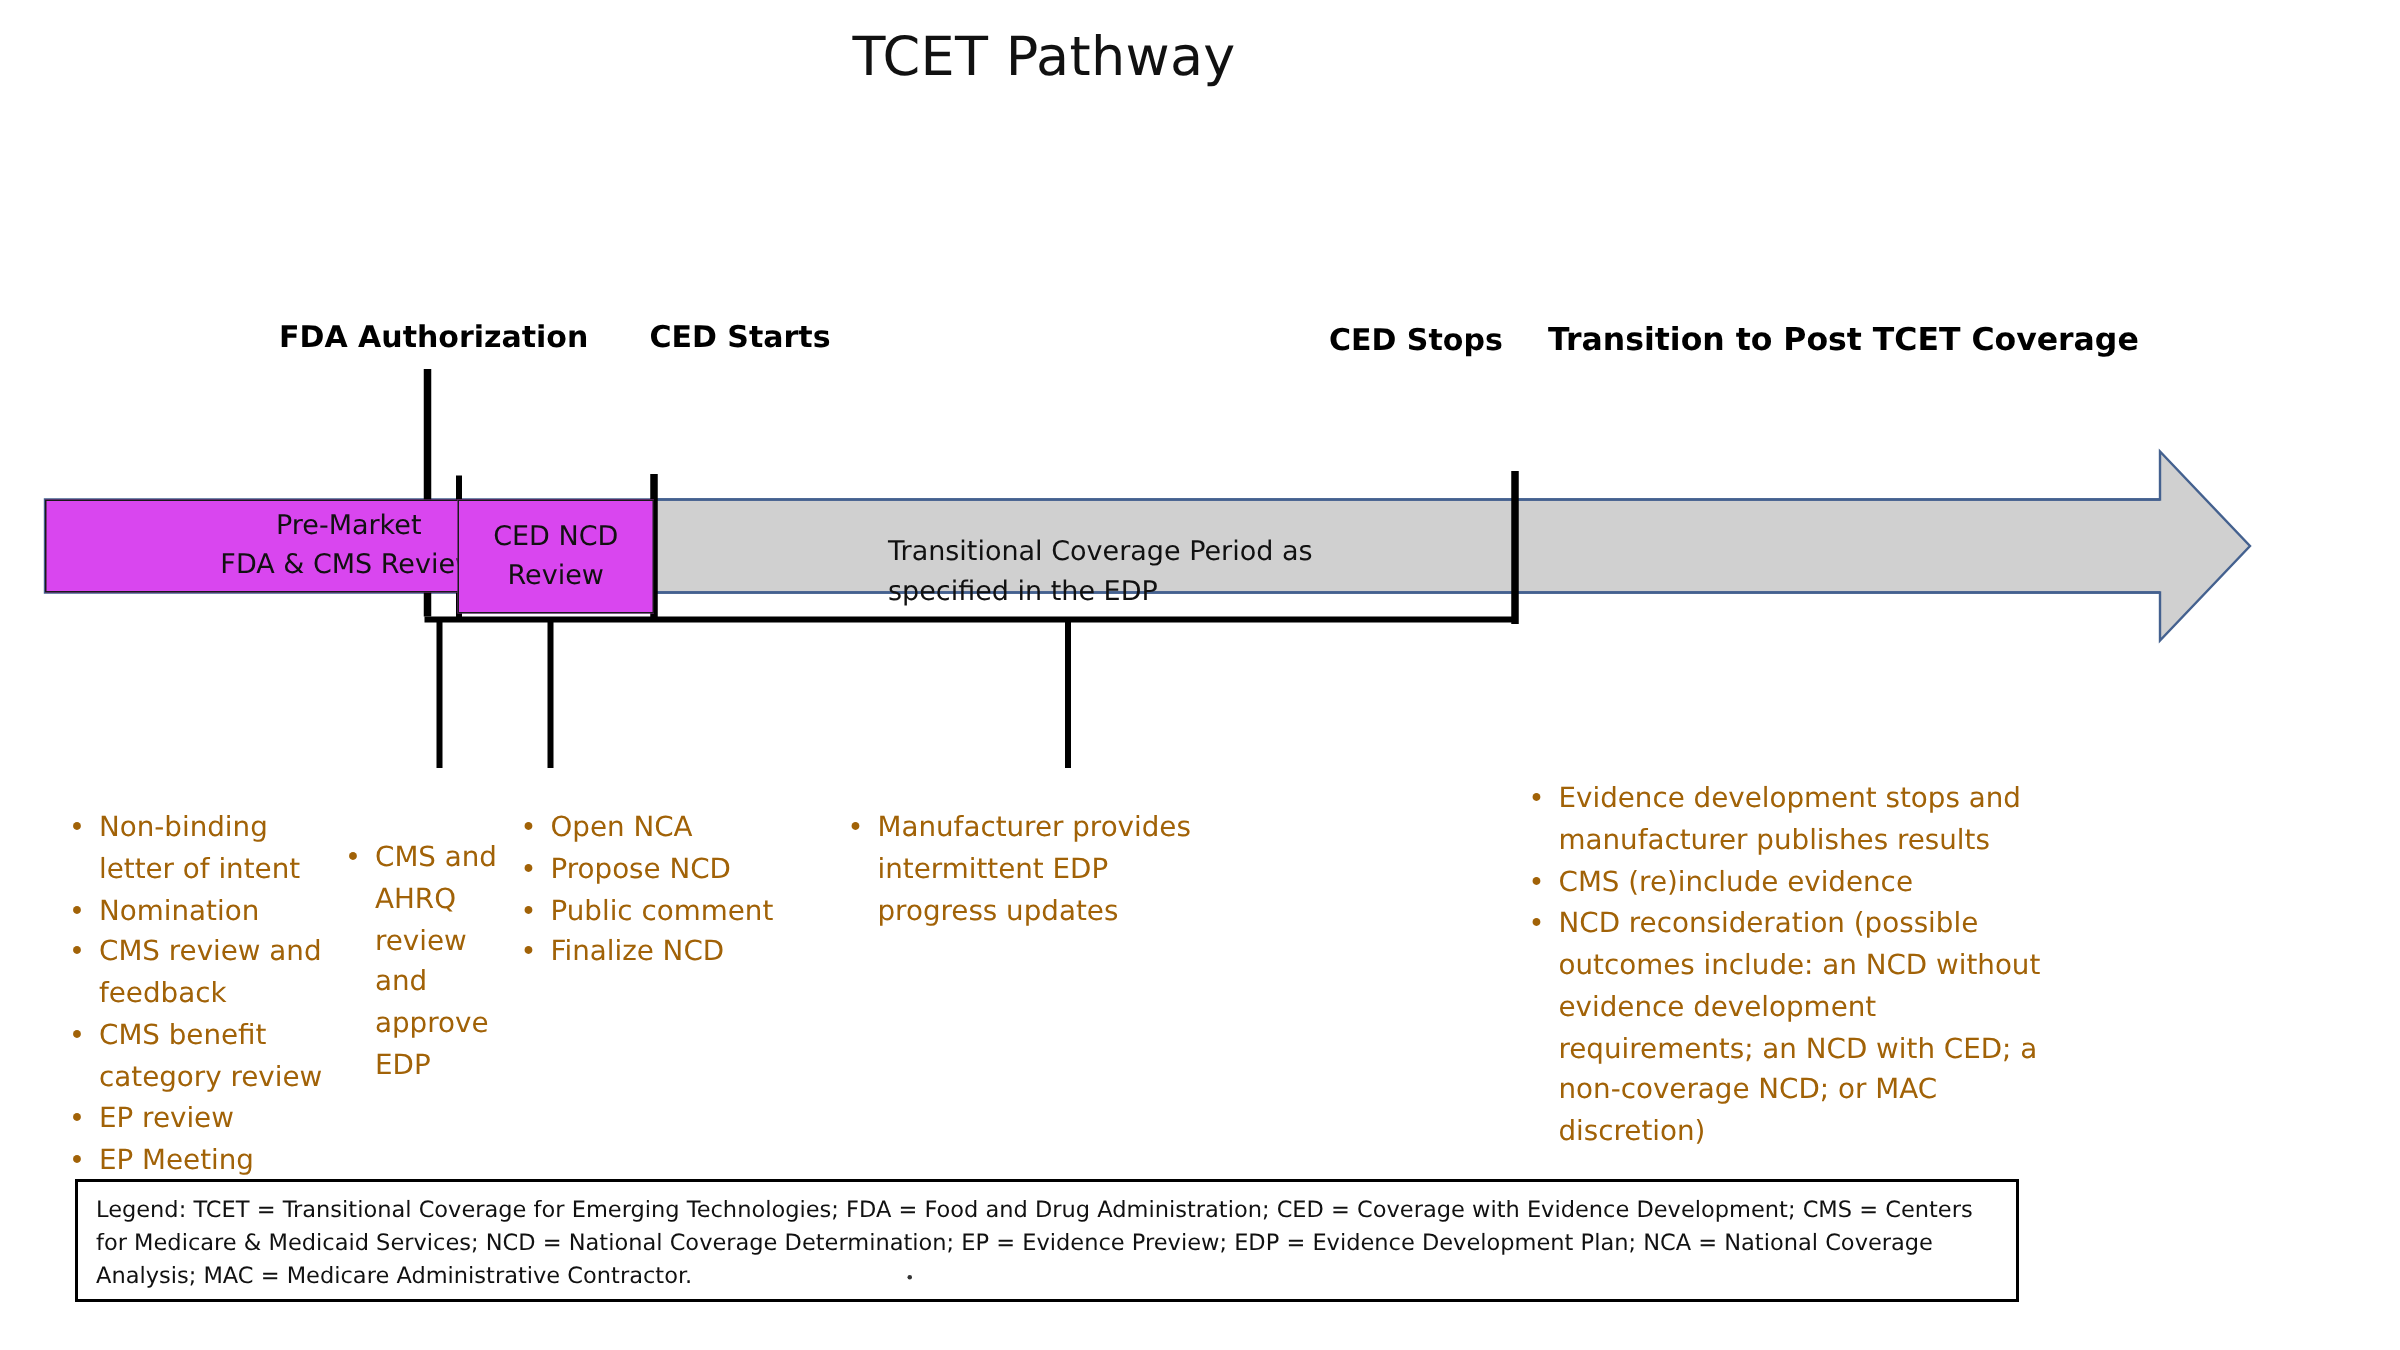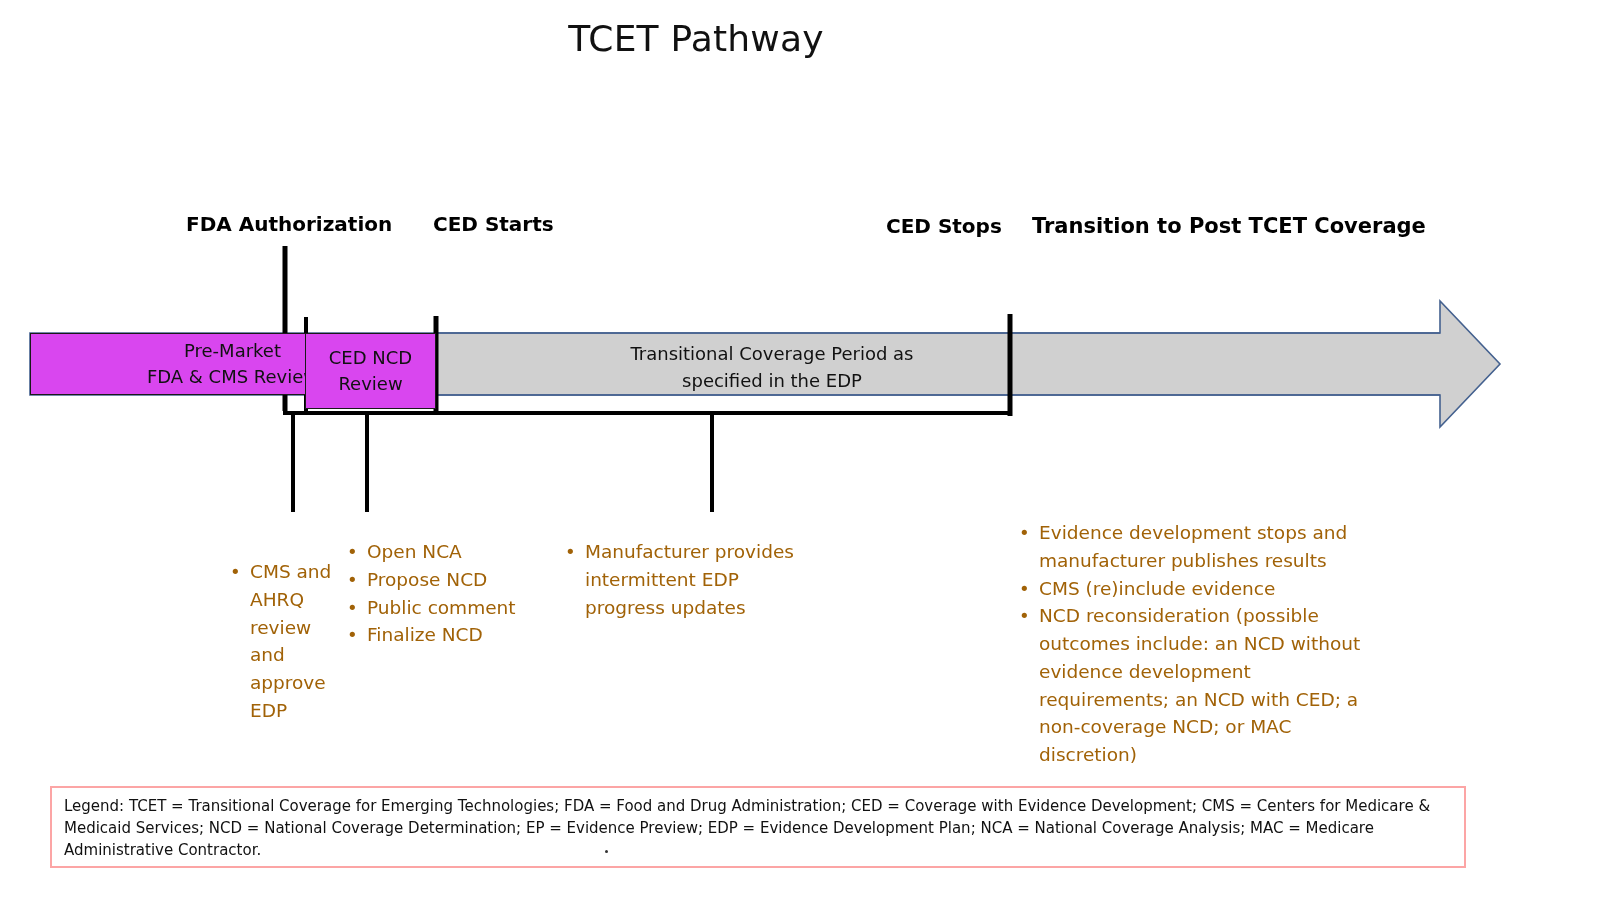--- a/index.html
+++ b/index.html
@@ -89,23 +89,22 @@
 
   .band-label {
     position: absolute;
     font-size: 18px;
     line-height: 1.5;
     color: #111111;
     white-space: pre-line;
   }
   #label-transitional {
     left: 592px;
-    top: 340px;
+    top: 354px;
     width: 360px;
-    text-align: center;
   }
 
   
   .bullet-col {
     position: absolute;
     font-size: 18.5px;
     line-height: 1.5;
     color: #a16207;
   }
   .bullet-col ul {
@@ -131,24 +130,24 @@
   #col-2 { left: 228px;  top: 538px;  width: 112px; margin-top: 20px; }
   #col-3 { left: 345px;  top: 538px;  width: 200px; }
   #col-4 { left: 563px;  top: 538px;  width: 255px; }
   #col-5 { left: 1017px; top: 519px;  width: 360px; }
 
   
   #legend-box {
     position: absolute;
     left: 50px;
     top: 786px;
-    width: 1416px;
+    width: 1296px;
     height: 82px;
     box-sizing: border-box;
-    border: 2px solid #fca5a5;
+    border: 2px solid #000000;
     padding: 8px 12px 0 12px;
     font-size: 15px;
     line-height: 1.45;
     color: #111111;
   }
   #legend-dot {
     position: absolute;
     left: 605px;
     top: 850px;
     width: 3px;
@@ -197,20 +196,30 @@
   </div>
 
   <div class="phase-box" id="phase-cedncd">
     <span>CED NCD</span>
     <span>Review</span>
   </div>
 
   <div class="band-label" id="label-transitional">Transitional Coverage Period as
 specified in the EDP</div>
 
+  <div class="bullet-col" id="col-1">
+    <ul>
+      <li>Non-binding letter of intent</li>
+      <li>Nomination</li>
+      <li>CMS review and feedback</li>
+      <li>CMS benefit category review</li>
+      <li>EP review</li>
+      <li>EP Meeting</li>
+    </ul>
+  </div>
 
   <div class="bullet-col" id="col-2">
     <ul>
       <li>CMS and AHRQ review and approve EDP</li>
     </ul>
   </div>
 
   <div class="bullet-col" id="col-3">
     <ul>
       <li>Open NCA</li>

